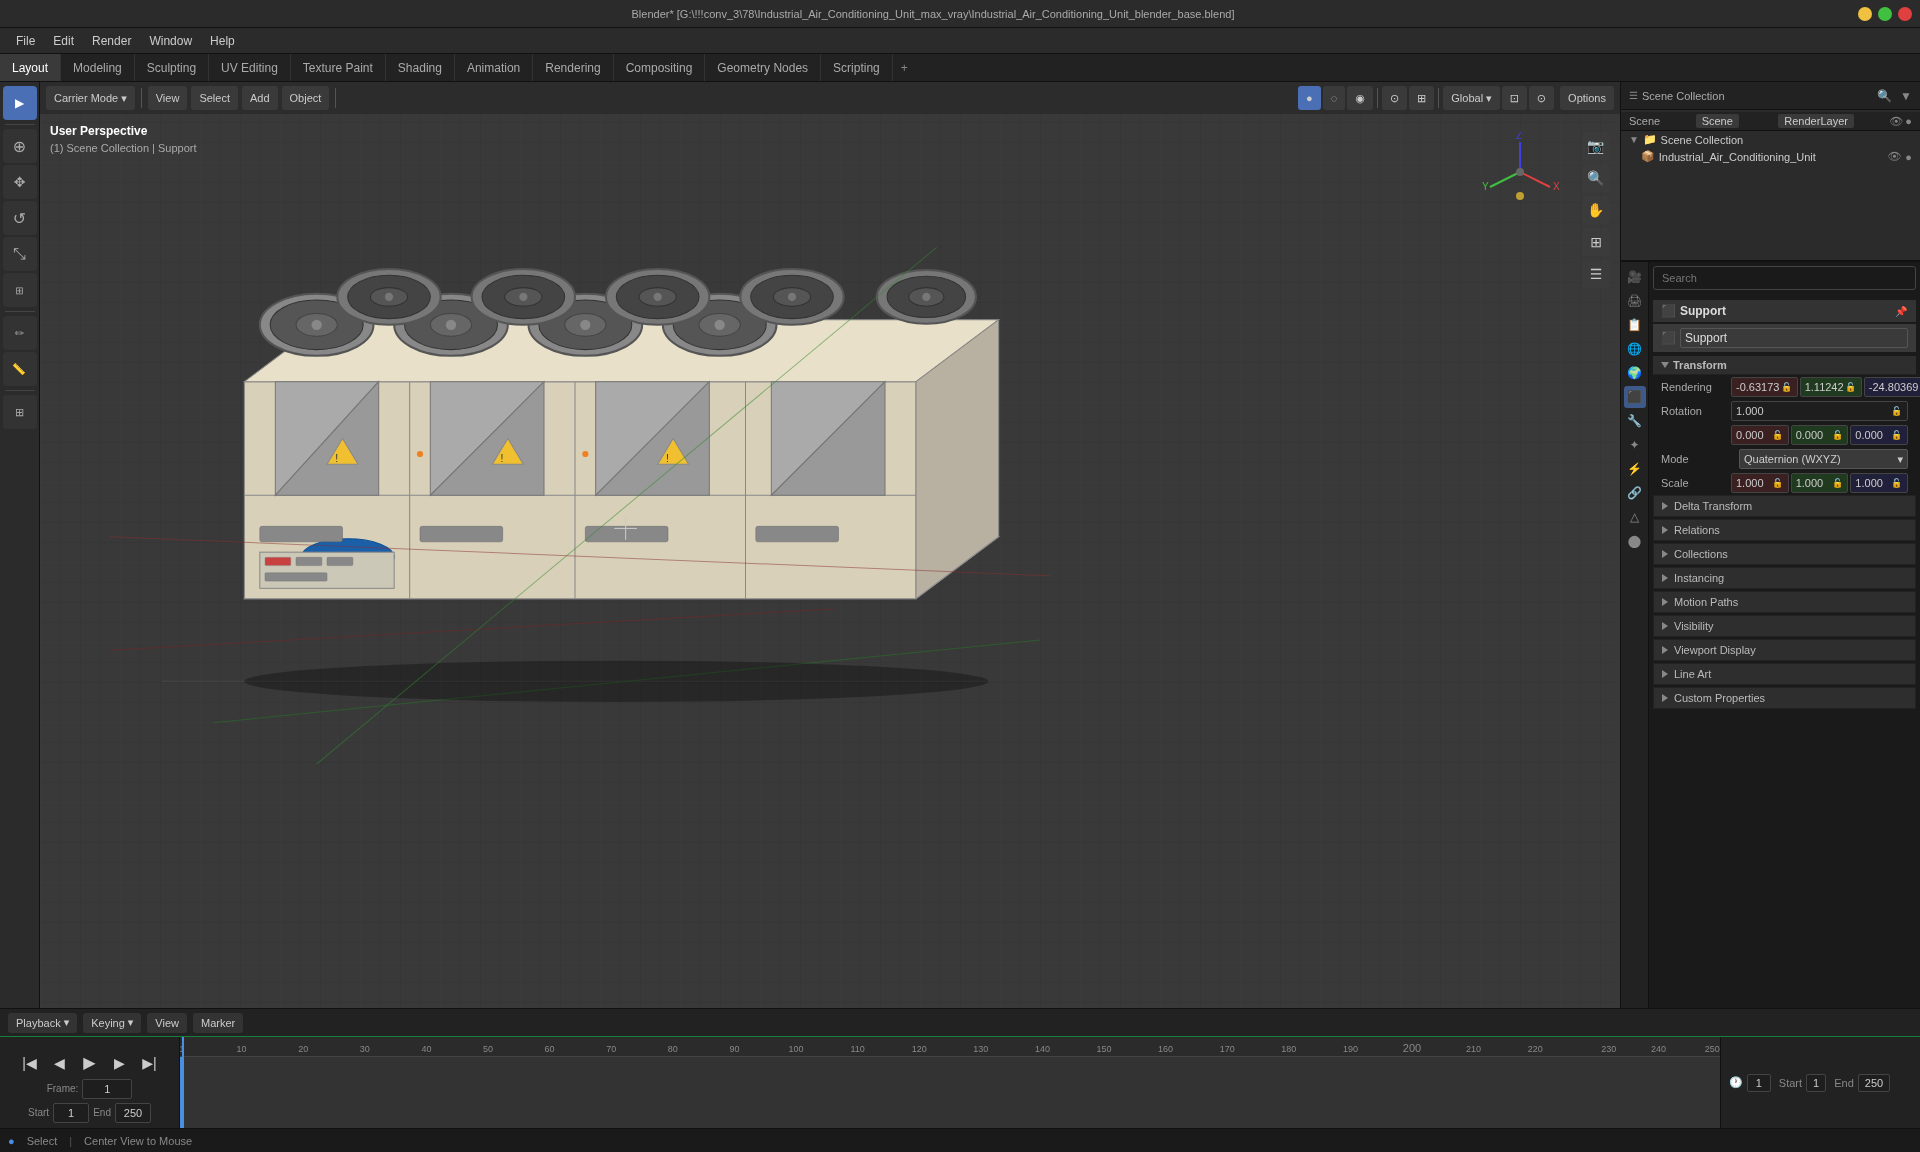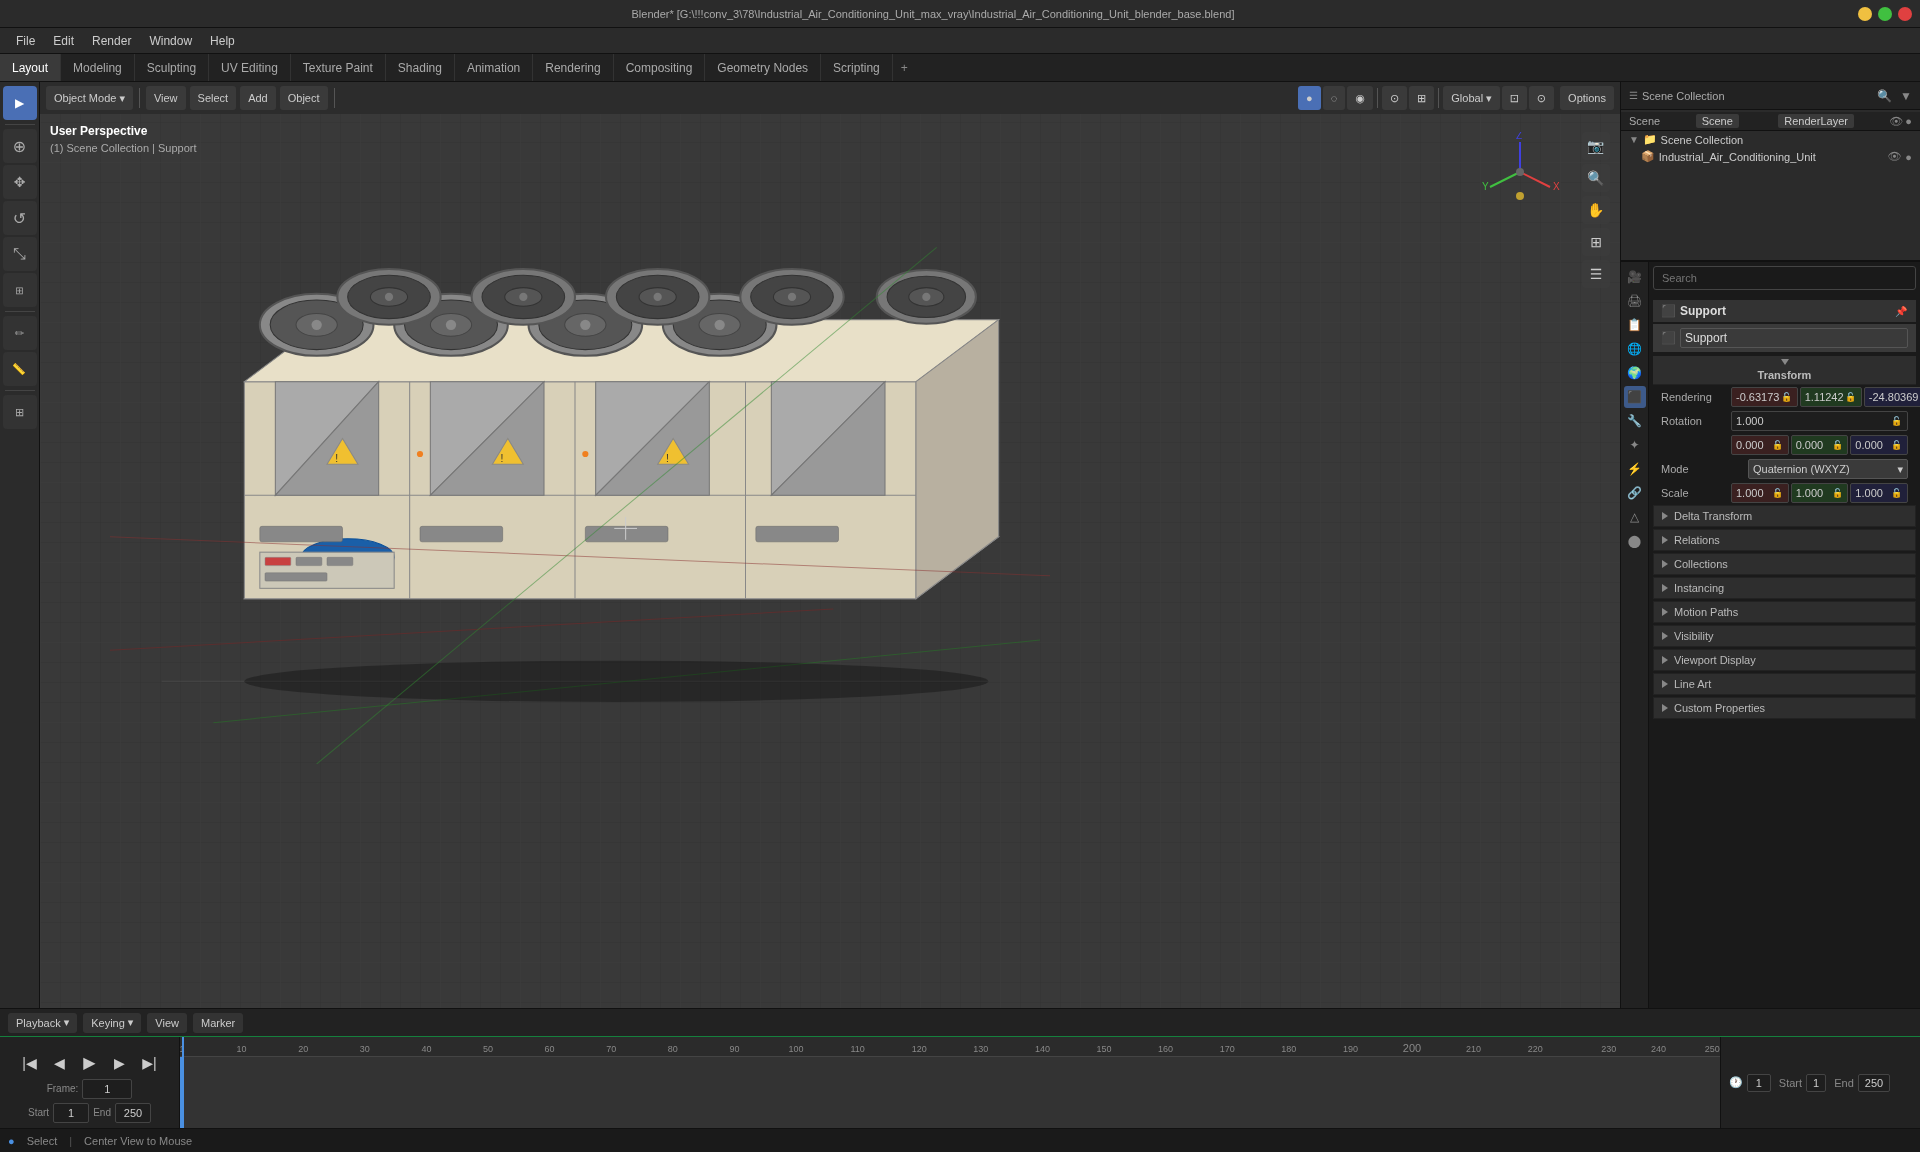--- a/index.html
+++ b/index.html
@@ -282,21 +282,20 @@
       background: #2e2e2e;
       padding: 3px 8px;
       font-size: 11px;
       font-weight: bold;
       color: #bbb;
       display: flex;
       align-items: center;
       gap: 4px;
       cursor: pointer;
       border-bottom: 1px solid #222;
-      flex-direction: column;
     }
 
     .prop-row {
       display: flex;
       align-items: center;
       padding: 2px 8px;
       height: 24px;
     }
     .prop-label {
       color: #aaa;
@@ -345,21 +344,20 @@
       border: 1px solid #555;
       color: #ccc;
       font-size: 11px;
       height: 20px;
       padding: 0 4px;
       display: flex;
       align-items: center;
       justify-content: space-between;
       cursor: pointer;
       border-radius: 2px;
-      margin-left: 9px;
     }
 
     .collapsible-section {
       margin-bottom: 2px;
     }
     .collapsible-header {
       background: #2e2e2e;
       padding: 4px 8px;
       font-size: 11px;
       color: #bbb;
@@ -619,21 +617,21 @@
     <div class="tool-separator"></div>
     <div class="tool-btn" style="font-size:11px;">⊞</div>
   </div>
 
   <div id="viewport">
 
     <div id="grid-bg"></div>
 
     <div id="viewport-toolbar">
       <div class="vp-btn">
-        <span>Object Mode</span>
+        <span>Carrier Mode</span>
         <span>▾</span>
       </div>
       <div class="vp-separator"></div>
       <div class="vp-btn">View</div>
       <div class="vp-btn">Select</div>
       <div class="vp-btn">Add</div>
       <div class="vp-btn">Object</div>
       <div class="vp-separator"></div>
 
       <div style="display:flex; gap:2px; align-items:center; margin-left: auto;">

